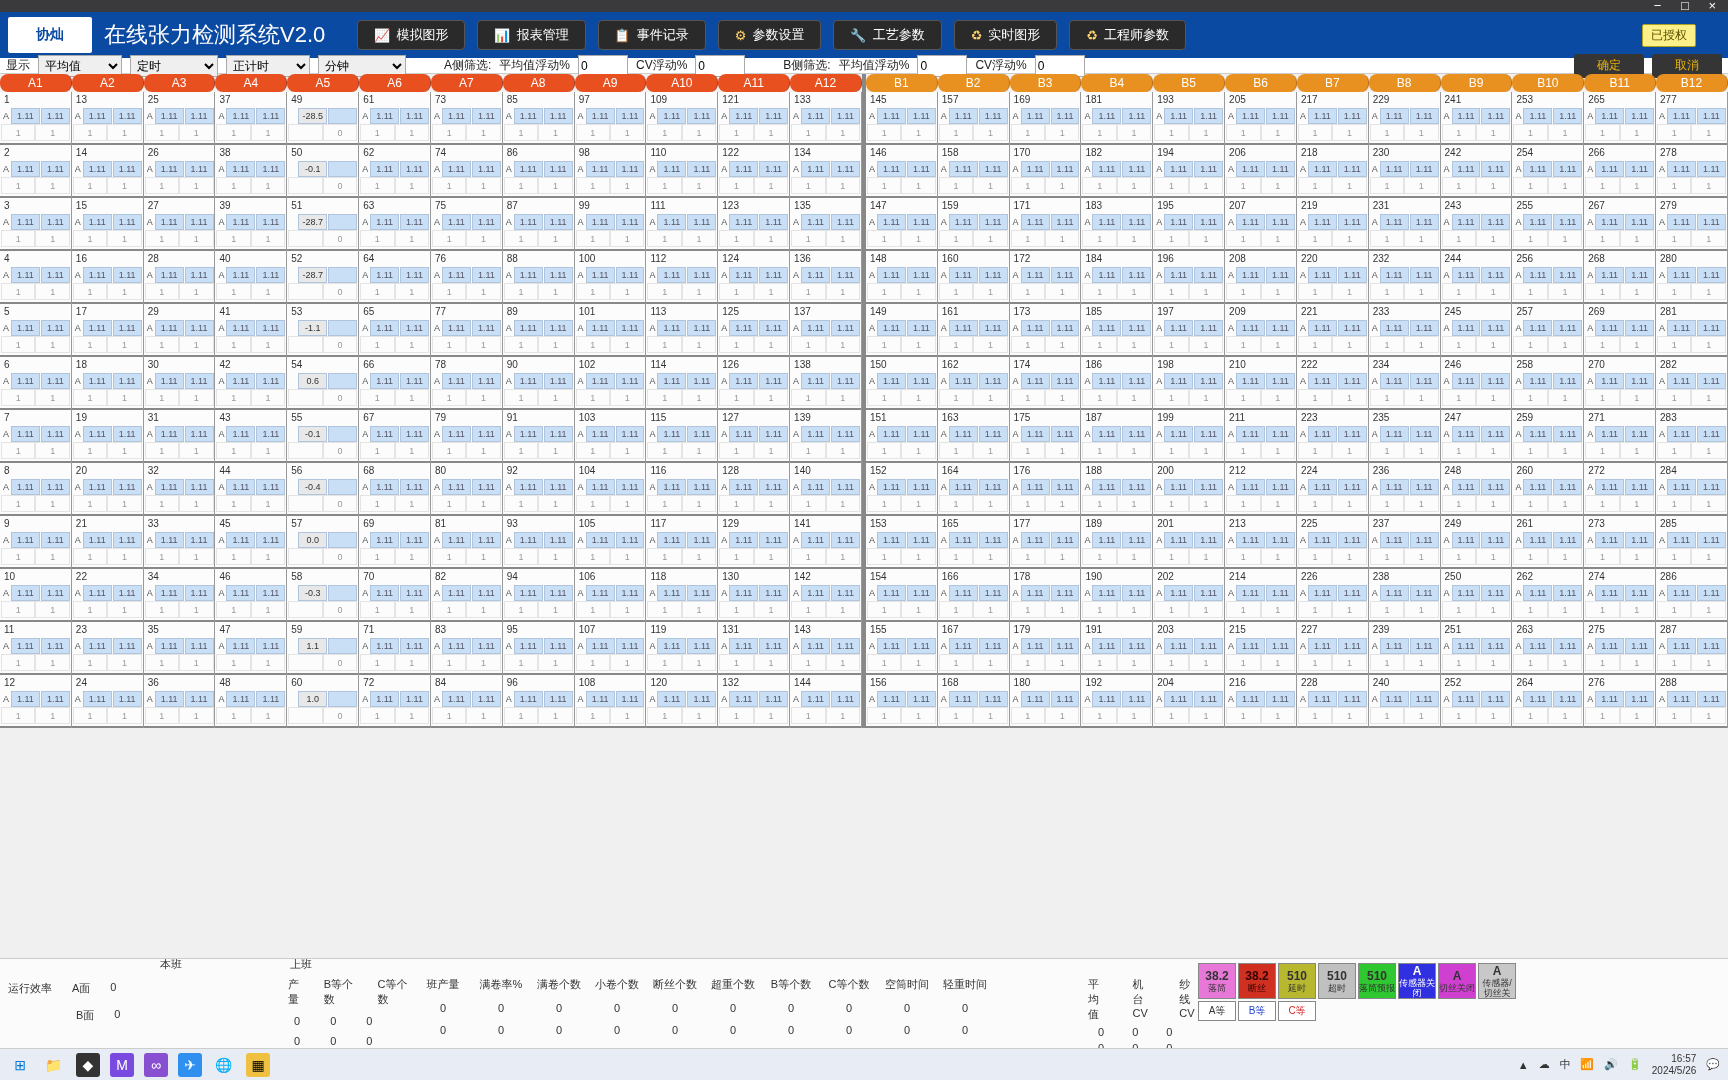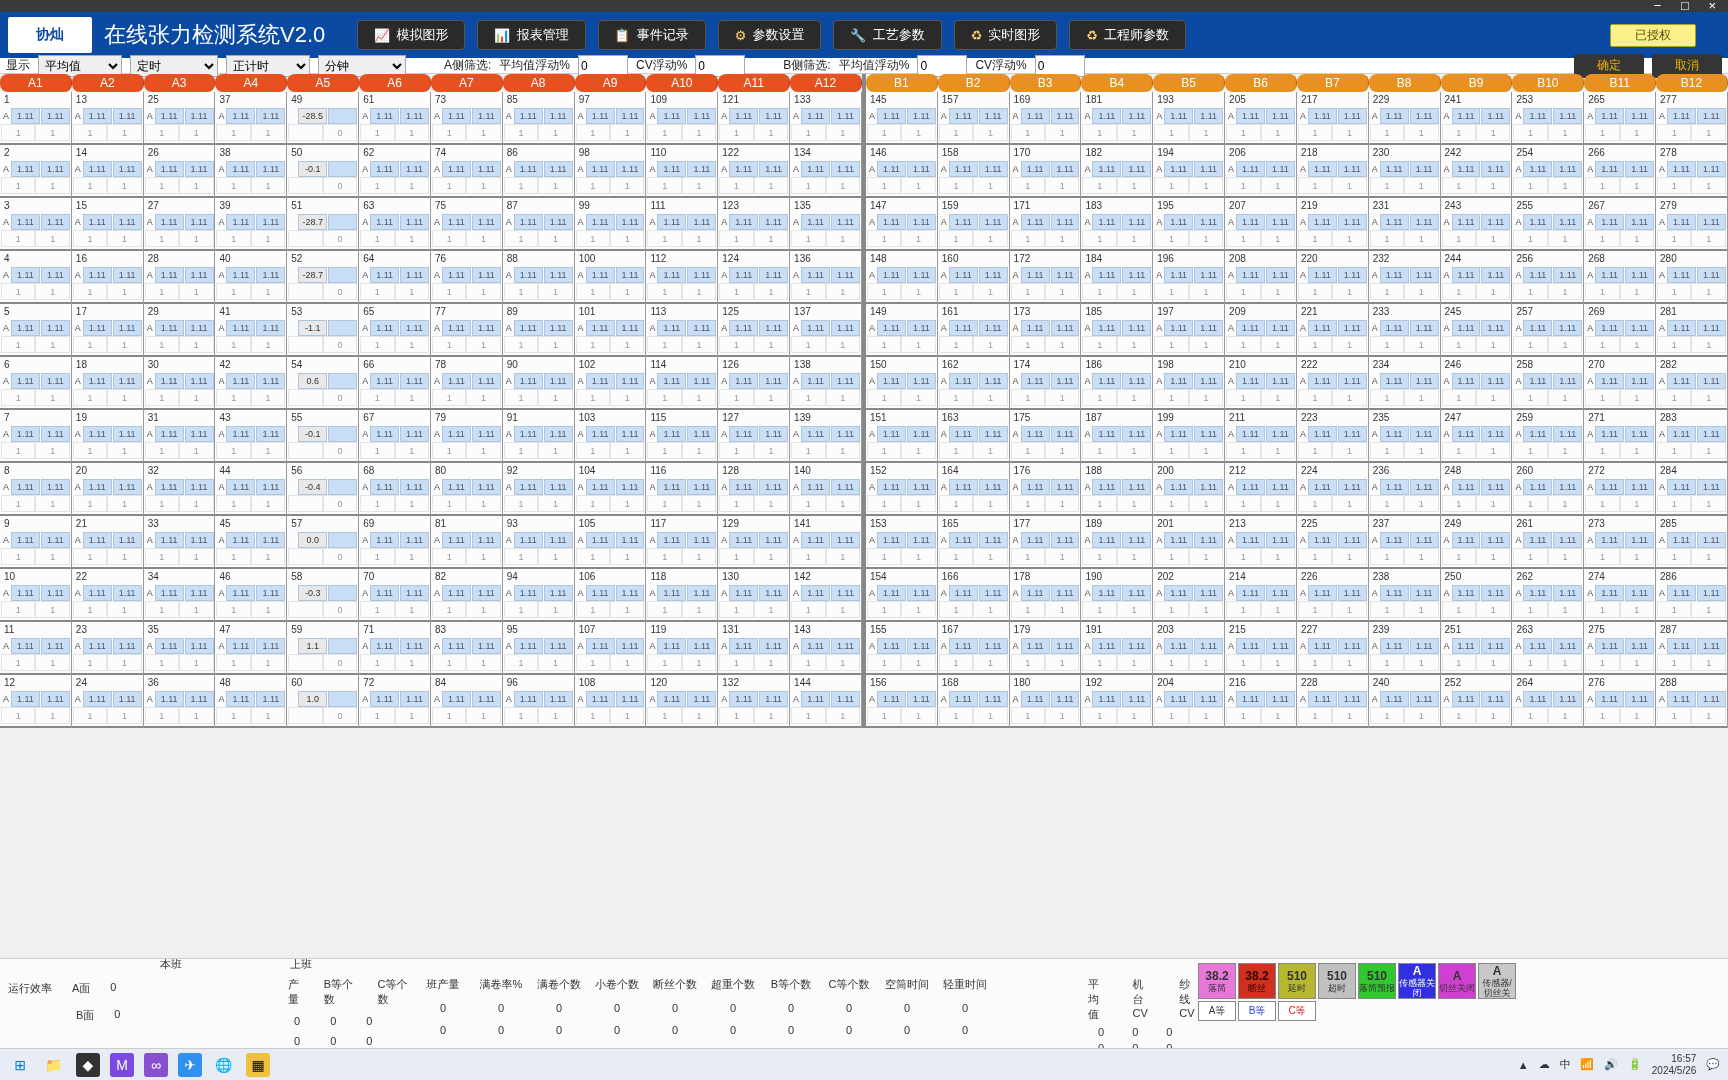--- a/index.html
+++ b/index.html
@@ -8,21 +8,21 @@
 
 .titlebar { background: #3a3a3c; height: 12px; position: relative; }
 .titlebar .win-controls { position: absolute; right: 4px; top: -2px; color: #fff; font-size: 13px; letter-spacing: 8px; }
 
 
 .header { background: #0b4aa2; height: 46px; display: flex; align-items: center; padding: 0 8px; gap: 12px; }
 .logo { background: #fff; height: 36px; width: 84px; display: flex; align-items: center; justify-content: center; font-weight: bold; color: #0b4aa2; border-radius: 2px; font-size: 14px; }
 .app-title { color: #fff; font-size: 22px; font-weight: 400; margin-right: 20px;}
 .toolbar-btn { background: #2a2a2a; color: #fff; border: 1px solid #555; border-radius: 4px; height: 30px; padding: 0 16px; display: flex; align-items: center; gap: 6px; font-size: 13px; cursor: pointer; }
 .toolbar-btn .ico { font-size: 13px; color:#ffd36b;}
-.license-badge { margin-left: auto; background: #fcf08a; border: 1px solid #b0a020; padding: 2px 24px; font-size: 12px; color: #5a5000; border-radius: 2px; margin-right: 24px;}
+.license-badge { margin-left: auto; background: #fcf08a; border: 1px solid #b0a020; padding: 2px 8px; font-size: 12px; color: #5a5000; border-radius: 2px; margin-right: 24px;}
 
 
 .filterbar { background: #fff; height: 16px; display: flex; align-items: center; padding: 0 6px; gap: 8px; border-bottom: 1px solid #ccc; font-size: 12px;}
 .filterbar label { color: #222; }
 .filterbar select { height: 22px; border: 1px solid #aaa; font-size: 12px; padding: 0 2px;}
 .filterbar .sel-sm { width: 84px; }
 .filterbar .sel-md { width: 88px; }
 .filterbar input[type=number]{ width: 50px; height: 22px; border: 1px solid #aaa; font-size: 12px; padding: 0 2px;}
 .filterbar .spacer { flex: 1; }
 .filterbar .btn-dark { background: #353535; color: #eab308; border: none; border-radius: 3px; height: 24px; width: 70px; cursor: pointer; font-size: 12px;}

